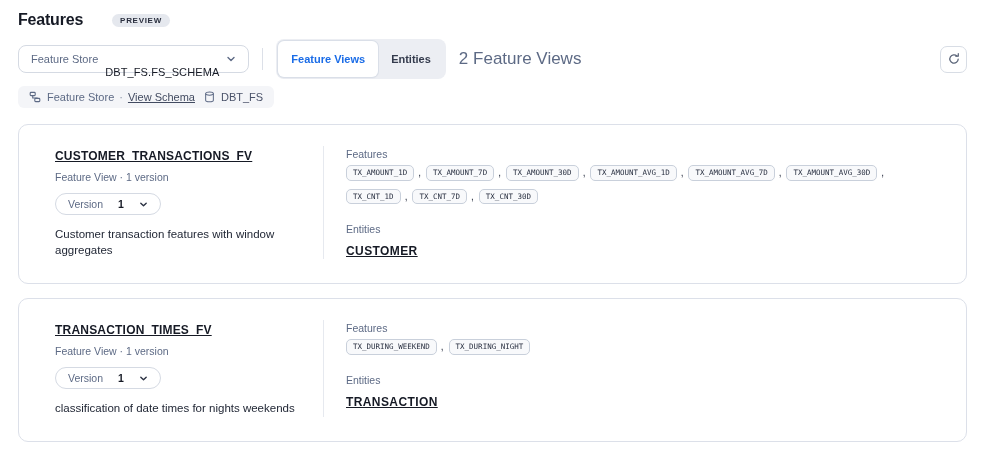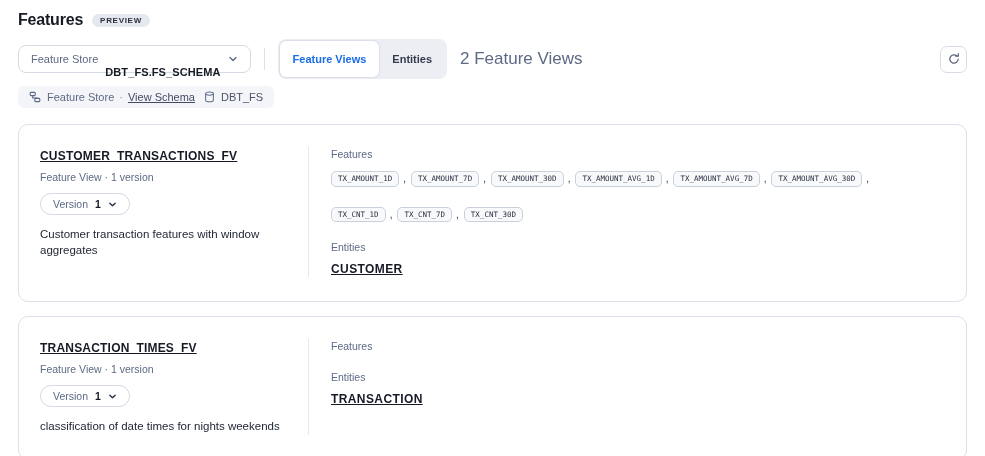--- a/index.html
+++ b/index.html
@@ -12,32 +12,32 @@
     -webkit-font-smoothing: antialiased;
   }
   .page { padding: 10px 18px 0 18px; }
 
   
   .hdr { display: flex; align-items: center; gap: 9px; height: 20px; }
   .hdr h1 { margin: 0; font-size: 16px; font-weight: 700; letter-spacing: -0.2px; color: #161a25; }
   .preview-badge {
     font-size: 8px; font-weight: 700; letter-spacing: 0.7px;
     background: #e5e8ee; color: #2a2f3e;
-    border-radius: 10px; padding: 3px 8px 2px 8px; line-height: 1;
+    border-radius: 10px; padding: 3px 8px 2px 8px; line-height: 1; margin-left: 20px;
   }
 
   
   .toolbar { margin-top: 15px; display: flex; align-items: center; gap: 13px; height: 28px; }
   .fs-select {
     display: inline-flex; align-items: center; gap: 7px; height: 28px; padding: 0 12px;
     background: #fff; border: 1px solid #d5dae3; border-radius: 8px;
     font-family: inherit; font-size: 11px; cursor: pointer;
   }
   .fs-select .lbl { color: #5d6a85; }
-  .fs-select .val { font-weight: 700; color: #161a25; letter-spacing: 0.1px; margin-top: 26px; }
+  .fs-select .val { font-weight: 400; color: #161a25; letter-spacing: 0.1px; margin-top: 26px; }
   .vdiv { width: 1px; height: 22px; background: #dce0e8; }
   .segmented {
     display: inline-flex; align-items: stretch; background: #eceef3;
     border-radius: 8px; padding: 2px; height: 40px;
   }
   .seg {
     border: none; background: transparent; font-family: inherit;
     font-size: 11px; font-weight: 700; color: #343b4d;
     padding: 0 13px; border-radius: 6px; cursor: pointer;
   }
@@ -57,41 +57,41 @@
     font-size: 11px; color: #5d6a85;
   }
   .breadcrumb .link { color: #424b61; text-decoration: underline; cursor: pointer; }
   .crumb-sep { color: #8a93a6; margin: 0 -1px; }
   .crumb-db { color: #4a5269; }
 
   
   .card {
     margin-top: 16px; border: 1px solid #dce0e9; border-radius: 10px;
     background: #fff; display: flex; align-items: stretch;
-    padding: 21px 0 24px 1px;
+    padding: 21px 0 24px 16px;
   }
   .card-left { width: 289px; flex: 0 0 289px; padding: 0 26px 0 20px; border-right: 1px solid #e6e9ef; }
   .card-right { flex: 1; padding: 2px 24px 0 22px; }
 
   .card-title {
     font-size: 12px; font-weight: 700; color: #161a25;
     text-decoration: underline; letter-spacing: 0.2px; cursor: pointer; display: inline-block;
   }
   .card-sub { margin-top: 7px; font-size: 10.5px; color: #5d6a85; }
   .version-pill {
-    margin-top: 10px; display: inline-flex; align-items: center; gap: 7px;
+    margin-top: 10px; display: inline-flex; align-items: center; gap: 15px;
     border: 1px solid #d5dae3; background: #fff; border-radius: 14px;
     padding: 4px 12px; font-family: inherit; font-size: 10.5px; cursor: pointer;
   }
   .version-pill .vl { color: #5d6a85; }
   .version-pill .vv { font-weight: 700; color: #161a25; }
   .card-desc { margin-top: 12px; font-size: 11.5px; color: #222836; line-height: 1.35; max-width: 250px; }
 
   .section-label { font-size: 10.5px; color: #5d6a85; }
-  .chips { margin-top: 11px; display: flex; flex-wrap: wrap; align-items: center; row-gap: 20px; max-width: 600px; }
+  .chips { margin-top: 5px; display: flex; flex-wrap: wrap; align-items: center; row-gap: 8px; max-width: 600px; }
   .chip-wrap { display: inline-flex; align-items: center; }
   .chip {
     font-family: "DejaVu Sans Mono", monospace; font-size: 7.5px; letter-spacing: 0;
     color: #2a3142; background: #f8f9fb; border: 1px solid #c9d0db;
     border-radius: 5px; padding: 3px 6px; line-height: 1; white-space: nowrap;
   }
   .chip-wrap:not(:last-child)::after { content: ","; color: #2a3142; font-size: 10px; margin: 0 5px 0 4px; }
   .entities-sec { margin-top: 19px; }
   .entity-list { margin-top: 6px; text-decoration: underline; }
   .entity-link {
@@ -222,20 +222,28 @@
         <span class="icon">
           <svg width="9" height="9" viewBox="0 0 10 10" fill="none">
               <path d="M2 3.5L5 6.5L8 3.5" stroke="#2a3142" stroke-width="1.5" stroke-linecap="round" stroke-linejoin="round"></path>
             </svg>
         </span>
       </button>
       <div class="card-desc" style="max-width:260px;">classification of date times for nights weekends</div>
     </div>
     <div class="card-right">
       <div class="section-label">Features</div>
+      <div class="chips">
+          <span class="chip-wrap">
+            <code class="chip">TX_DURING_WEEKEND</code>
+          </span>
+          <span class="chip-wrap">
+            <code class="chip">TX_DURING_NIGHT</code>
+          </span>
+        </div>
       <div class="entities-sec">
         <div class="section-label">Entities</div>
         <div class="entity-list"><span class="entity-link">TRANSACTION</span></div>
       </div>
     </div>
   </div>
 
 </div>
 
 </body></html>

